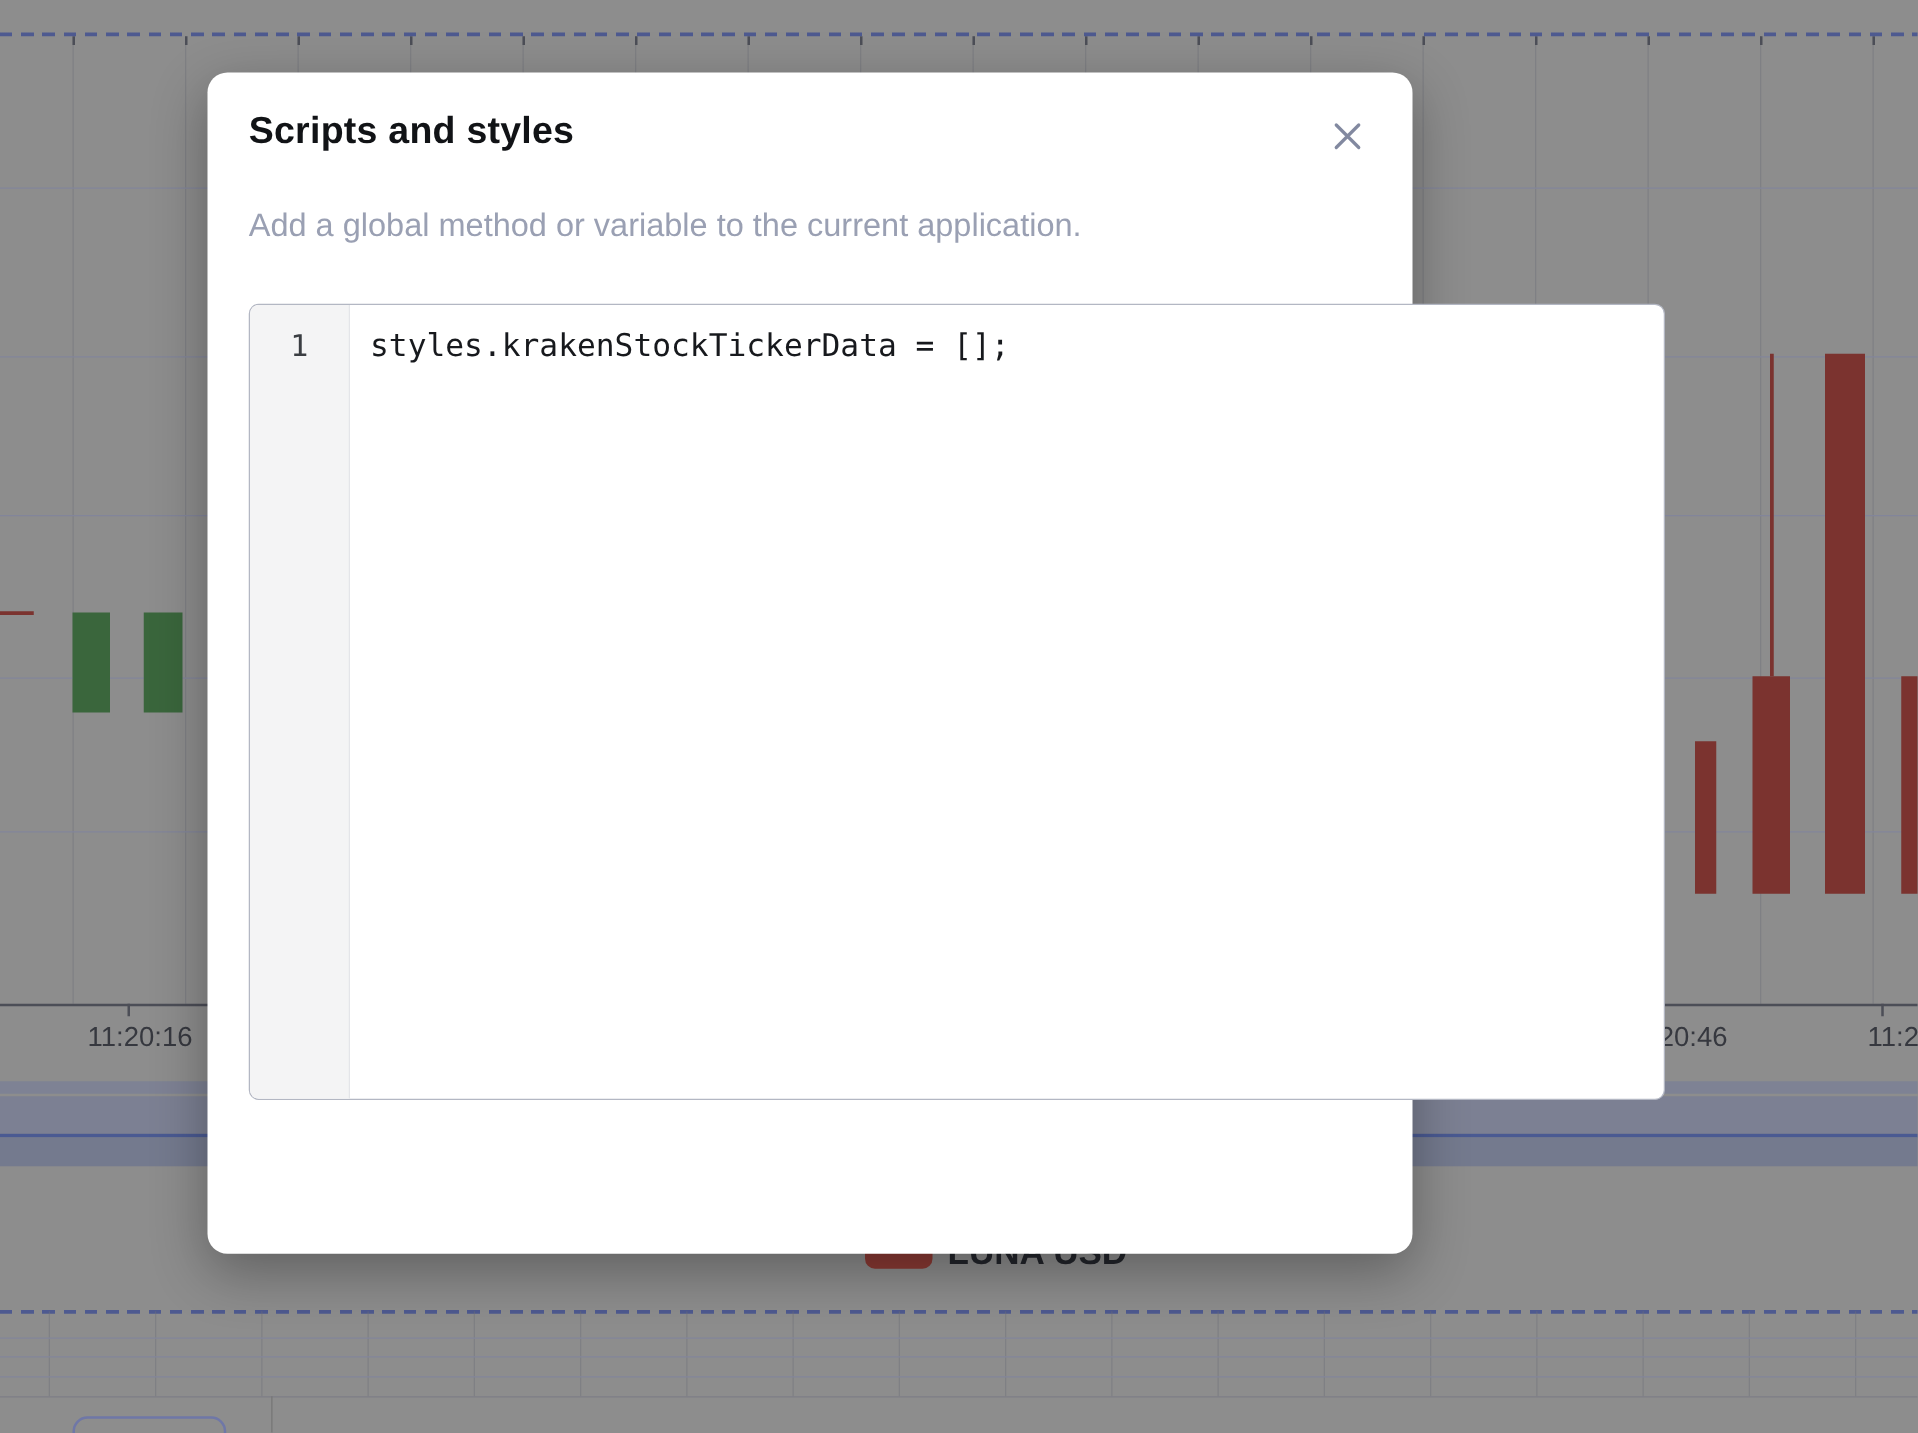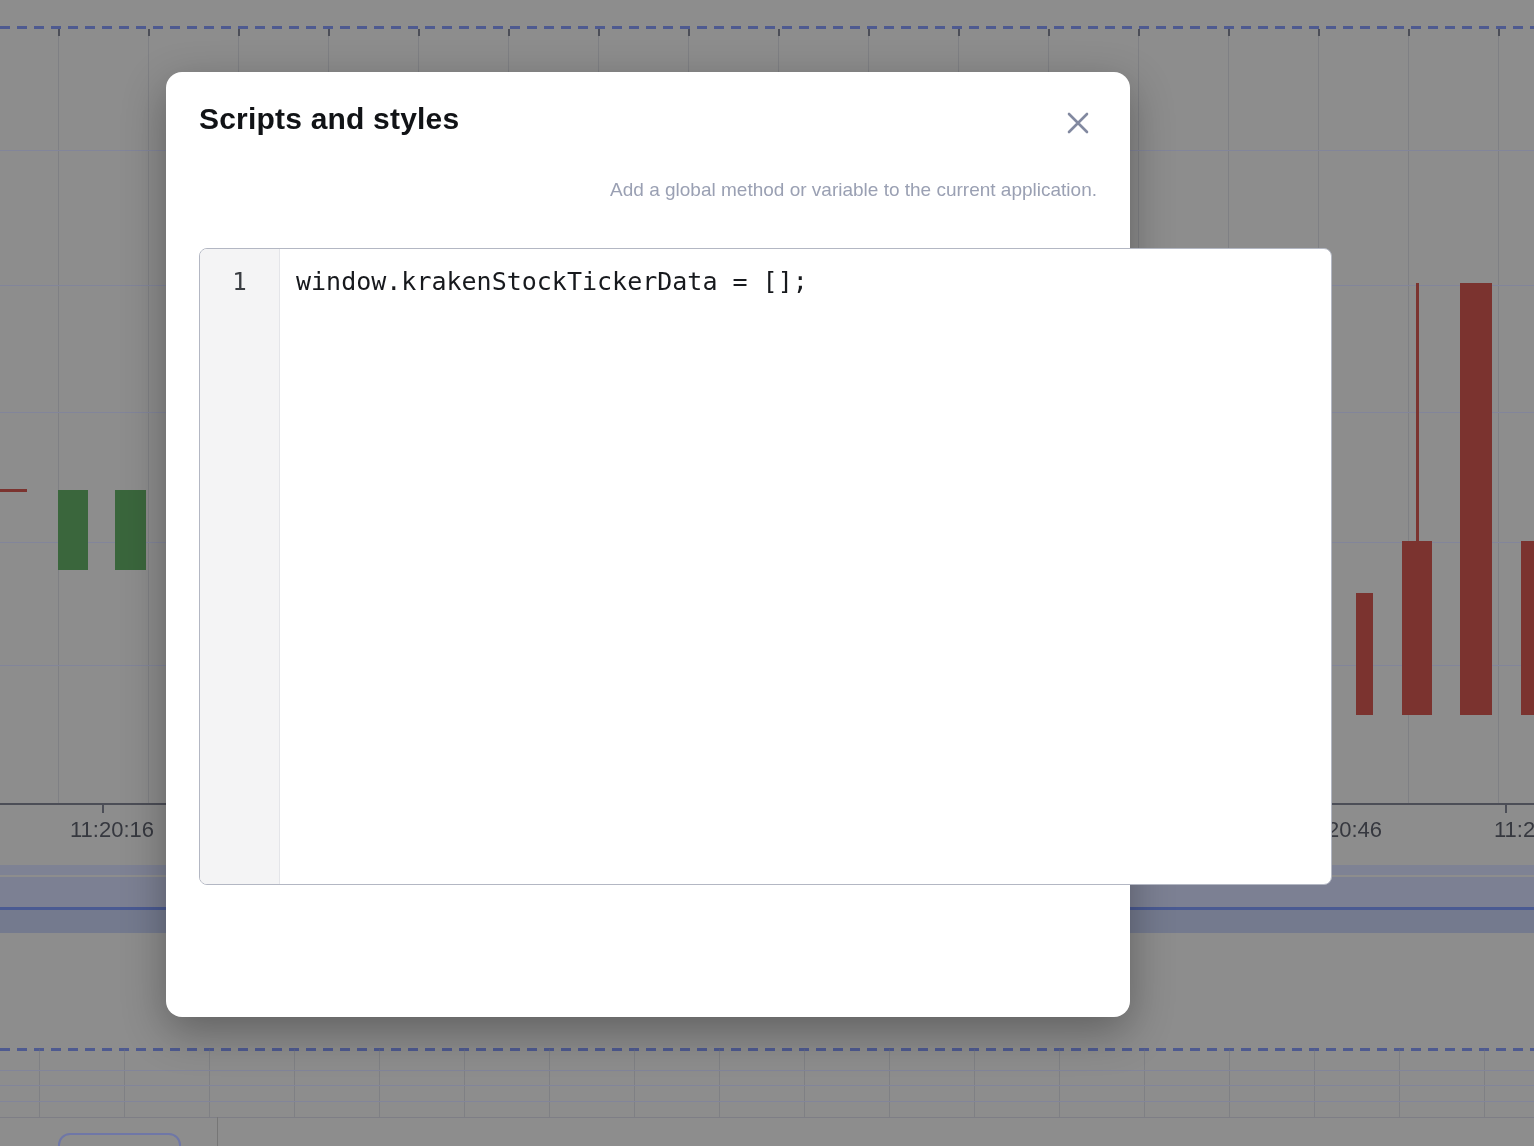--- a/index.html
+++ b/index.html
@@ -7,31 +7,31 @@
     font-family:"Liberation Sans", sans-serif; background:#8d8d8d; }
 
   
   .backdrop { position:absolute; inset:0; width:1534px; height:1146px; }
   .abs { position:absolute; }
   .dashline { height:3px; left:0; width:1534px;
     background:repeating-linear-gradient(90deg,#4e5a90 0 10px, transparent 10px 17px); }
   .scrim { position:absolute; inset:0; background:transparent; }
 
   
-  .modal { position:absolute; left:166px; top:72px; width:964px; height:945px;
+  .modal { position:absolute; left:166px; top:58px; width:964px; height:945px;
     background:#ffffff; border-radius:16px; box-shadow:0 14px 44px rgba(0,0,0,.32);
     padding:30px 33px 0 33px; z-index:10; }
   .modal-header { display:flex; justify-content:space-between; align-items:flex-start; }
   .modal-title { font-size:30px; font-weight:700; color:#111316; letter-spacing:.2px; }
   .close-btn { background:none; border:none; cursor:pointer; padding:4px; margin-top:2px; }
   .tabs { display:flex; gap:50px; margin-top:44px; }
   .tab { font-size:26px; background:none; border:none; cursor:pointer;
     padding:0 0 16px 0; color:#9aa0b5; }
   .tab.active { color:#16181b; border-bottom:3px solid #17181a; }
-  .modal-desc { margin-top:34px; font-size:19px; color:#9aa0b3;text-align:right; }
+  .modal-desc { margin-top:34px; font-size:26px; color:#9aa0b3; }
 
   .editor { margin-top:47px; width:1133px; height:637px; border:1px solid #b3b7c3;
     border-radius:8px; display:flex; overflow:hidden; background:#ffffff; }
   .gutter { width:80px; background:#f4f4f5; border-right:1px solid #e4e5e9;
     padding-top:17px; text-align:center; }
   .line-no { font-family:"DejaVu Sans Mono", monospace; font-size:24px; color:#3a3d42;
     line-height:32px; }
   .code-area { flex:1; padding:17px 0 0 16px; cursor:text; }
   .code-line { font-family:"DejaVu Sans Mono", monospace; font-size:25px; color:#17191d;
     line-height:32px; white-space:pre; }
@@ -156,16 +156,16 @@
   </div>
 
 
   <p class="modal-desc">Add a global method or variable to the current application.</p>
 
   <div class="editor">
     <div class="gutter">
       <div class="line-no">1</div>
     </div>
     <div class="code-area">
-      <div class="code-line">window.krakenStockTickerData = [];</div>
+      <div class="code-line">styles.krakenStockTickerData = [];</div>
     </div>
   </div>
 </div>
 
 </body></html>

